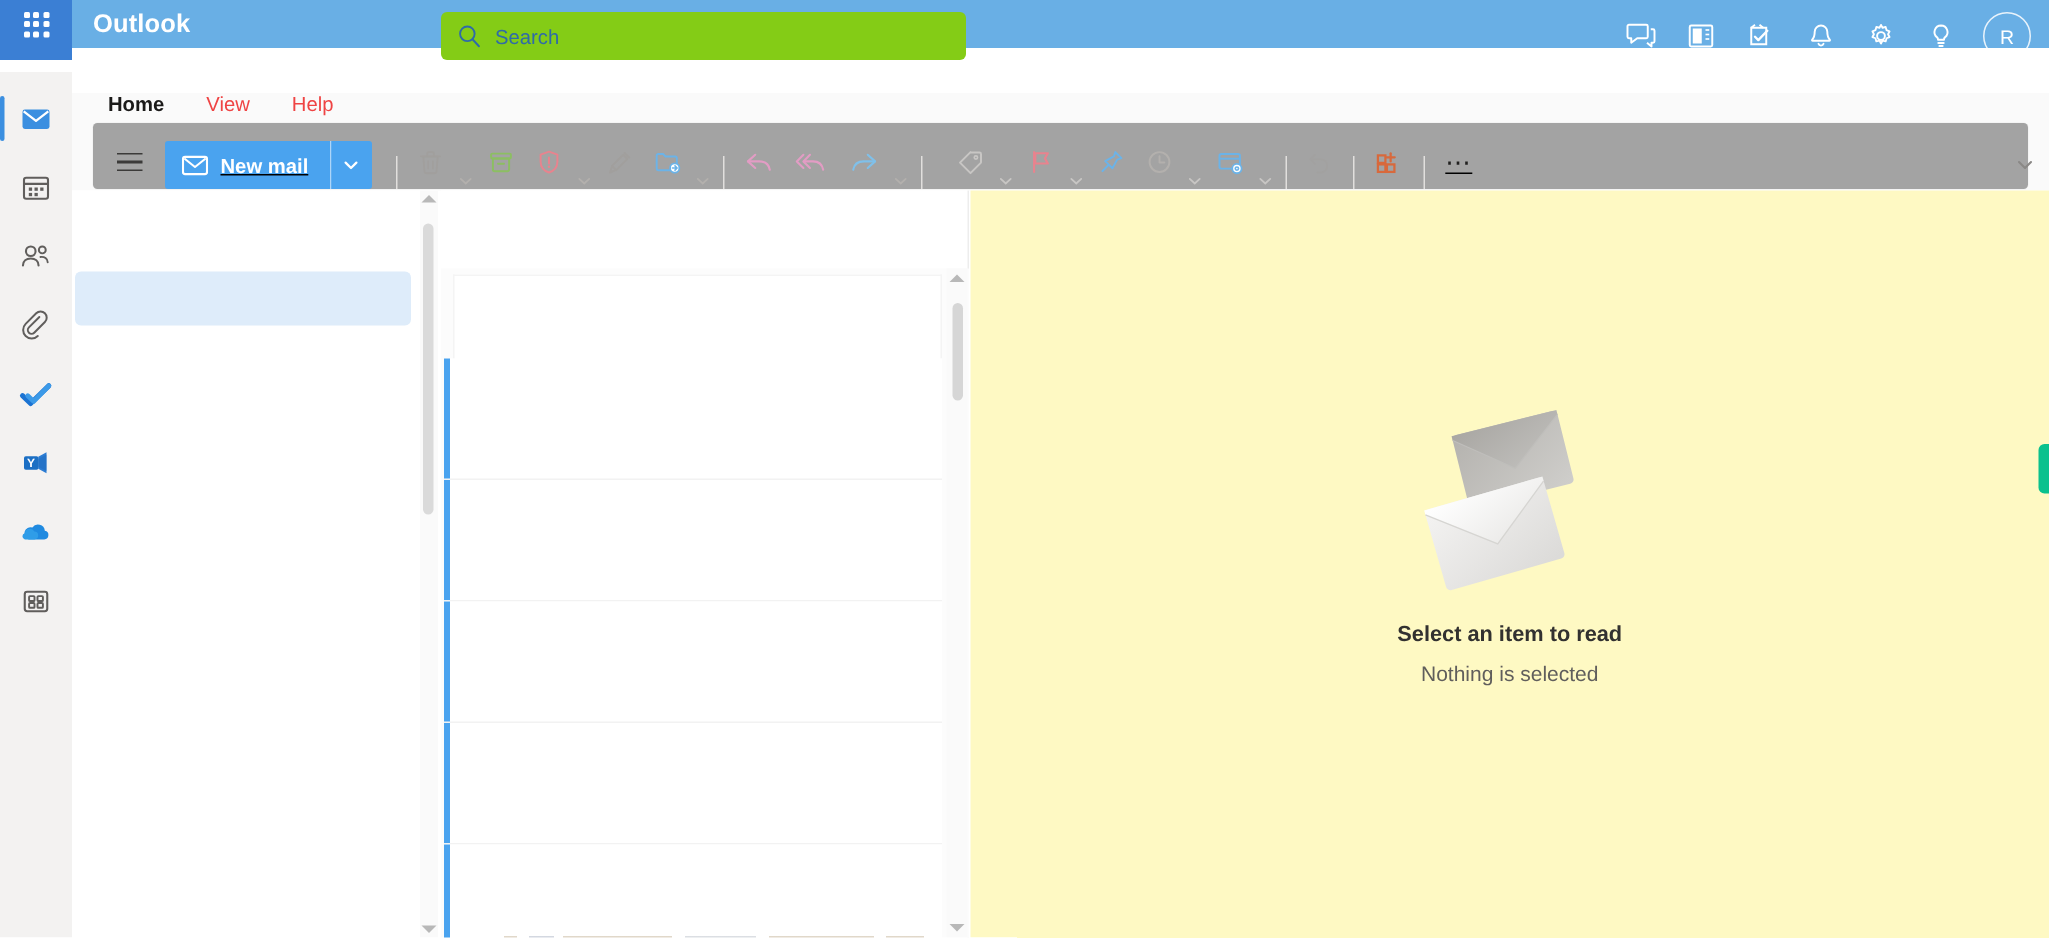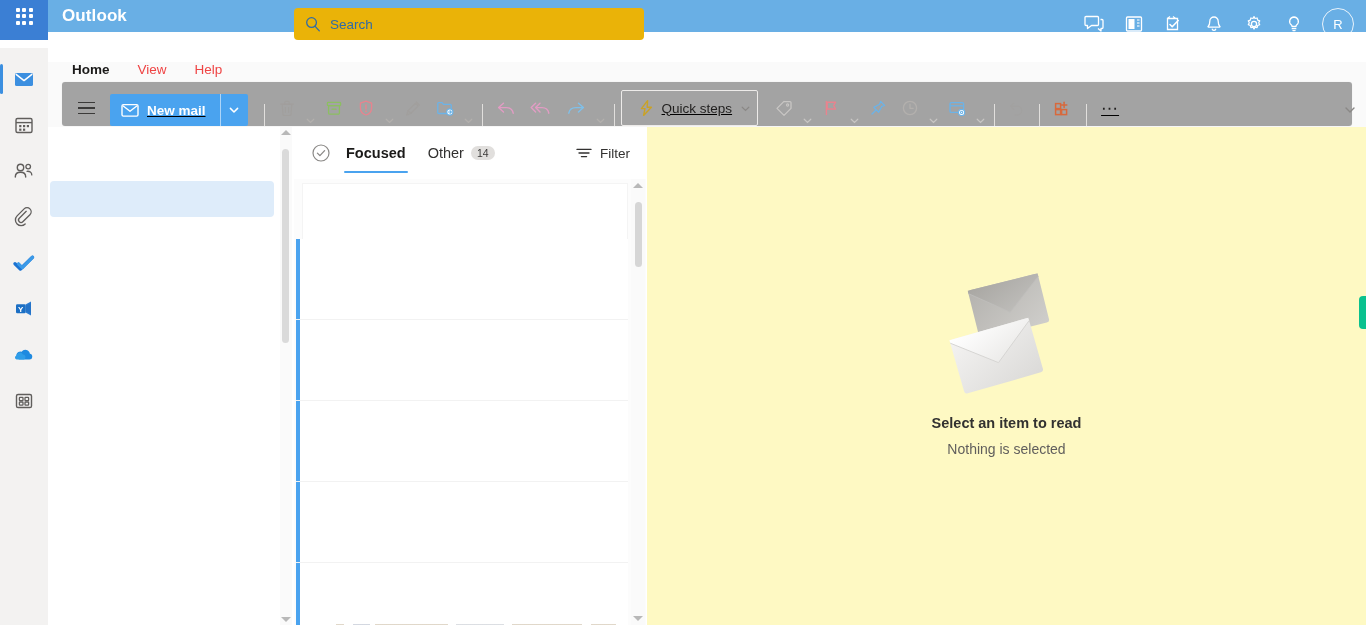--- a/index.html
+++ b/index.html
@@ -32,21 +32,21 @@
   }
   .waffle-grid i { display: block; width: 4px; height: 4px; background: #fff; border-radius: 1px; }
   .brand {
     color: #fff; font-size: 17px; font-weight: bold;
     margin-left: 14px; letter-spacing: .1px;
     white-space: nowrap;
   }
   .search-wrap {
     position: absolute; left: 294px; top: 8px;
     width: 350px; height: 32px;
-    background: #eab308;
+    background: #84cc16;
     border-radius: 4px;
     display: flex; align-items: center;
     padding: 0 10px;
   }
   .search-icon { width: 18px; height: 18px; flex: 0 0 auto; margin-right: 8px; }
   .search-input {
     border: none; outline: none; background: transparent;
     font-family: "Liberation Sans", sans-serif;
     font-size: 13.5px; color: #1b4a7a; width: 100%;
   }
@@ -563,33 +563,20 @@
       </svg>
     </div>
     <div class="cb-caret">
       <svg width="11" height="11" viewBox="0 0 12 12">
         <path d="M2.4 4.6 L6 8 L9.6 4.6" fill="none" stroke="#b3b0ad" stroke-width="1.3" stroke-linecap="round"></path>
       </svg>
     </div>
 
     <div class="cb-sep"></div>
 
-    <div class="cb-box">
-      <div class="cb-item">
-        <svg width="20" height="20" viewBox="0 0 20 20">
-          <path d="M11.6 2.6 L5.4 10.6 h3.6 l-1.4 6.8 L15.4 9.2 h-4.2 z" fill="none" stroke="#c9a227" stroke-width="1.4" stroke-linejoin="round"></path>
-        </svg>
-        <span>Quick steps</span>
-      </div>
-      <div class="cb-caret">
-        <svg width="11" height="11" viewBox="0 0 12 12">
-          <path d="M2.4 4.6 L6 8 L9.6 4.6" fill="none" stroke="#8a8886" stroke-width="1.3" stroke-linecap="round"></path>
-        </svg>
-      </div>
-    </div>
 
 
     <div class="cb-item" style="margin-left:10px">
       <svg width="20" height="20" viewBox="0 0 20 20">
         <path d="M10.2 3.6H16a1 1 0 011 1v5.8l-7 7-7-7 7-7z" fill="none" stroke="#c8c6c4" stroke-width="1.3" stroke-linejoin="round"></path>
         <circle cx="13.6" cy="7" r="1.1" fill="none" stroke="#c8c6c4" stroke-width="1.1"></circle>
       </svg>
     </div>
     <div class="cb-caret">
       <svg width="11" height="11" viewBox="0 0 12 12">
@@ -678,46 +665,20 @@
     <div class="folder-selected"></div>
     <div class="folder-scroll">
       <div class="sb-arrow sb-up"></div>
       <div class="sb-arrow sb-down"></div>
     </div>
     <div class="folder-thumb"></div>
   </div>
 
   <div class="listpane">
 
-    <div class="list-header">
-      <div class="selectall">
-        <svg width="22" height="22" viewBox="0 0 22 22">
-          <circle cx="11" cy="11" r="8" fill="none" stroke="#8a8886" stroke-width="1.2"></circle>
-          <path d="M7.4 11.1 L9.9 13.6 L14.6 8.6" fill="none" stroke="#8a8886" stroke-width="1.3" stroke-linecap="round" stroke-linejoin="round"></path>
-        </svg>
-      </div>
-
-      <div class="pivot active">
-        <span>Focused</span>
-      </div>
-
-      <div class="pivot">
-        <span>Other</span>
-        <span class="badge">14</span>
-      </div>
-
-      <div class="filter">
-        <svg width="18" height="14" viewBox="0 0 18 14">
-          <line x1="2" y1="3.4" x2="16" y2="3.4" stroke="#323130" stroke-width="1.3" stroke-linecap="round"></line>
-          <line x1="4" y1="7" x2="14" y2="7" stroke="#323130" stroke-width="1.3" stroke-linecap="round"></line>
-          <line x1="6.4" y1="10.6" x2="11.6" y2="10.6" stroke="#323130" stroke-width="1.3" stroke-linecap="round"></line>
-        </svg>
-        <span>Filter</span>
-      </div>
-    </div>
 
     <div class="list-body">
       <div class="msg first" style="height:56px"></div>
       <div class="msg" style="height:81px">
         <div class="unread-bar"></div>
       </div>
       <div class="msg" style="height:81px">
         <div class="unread-bar"></div>
       </div>
       <div class="msg" style="height:81px">

